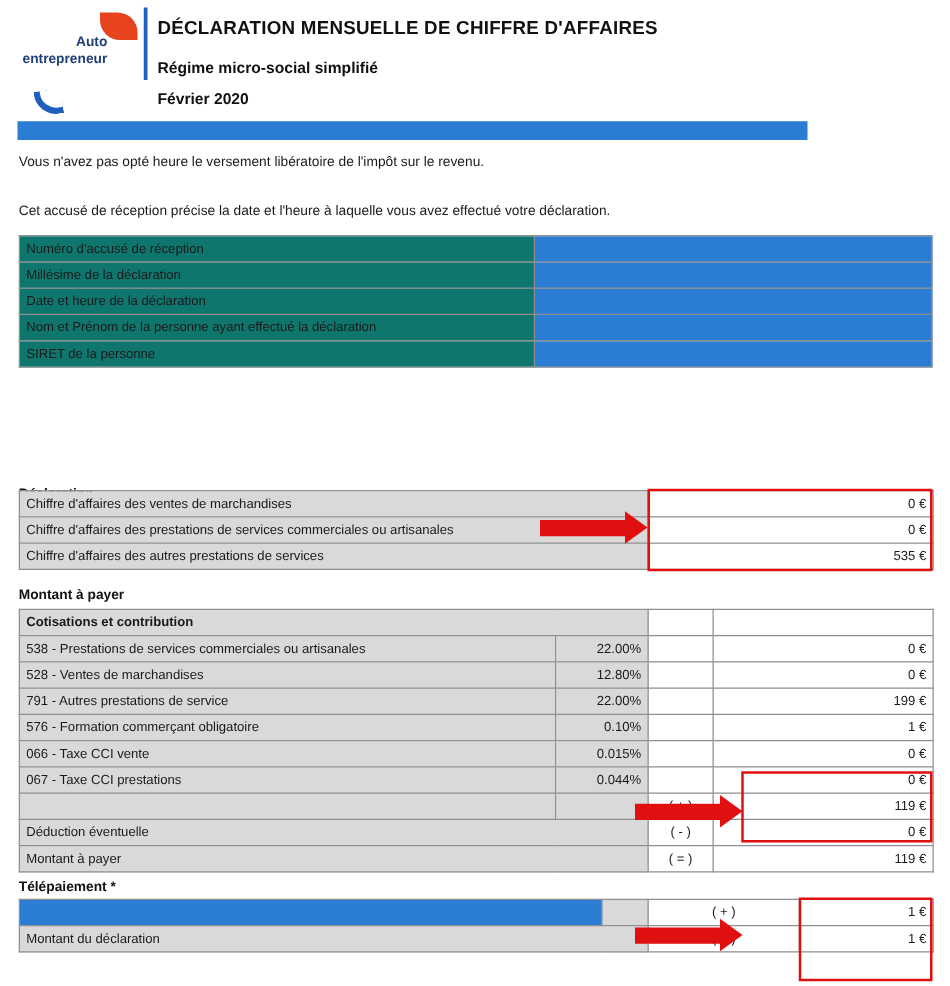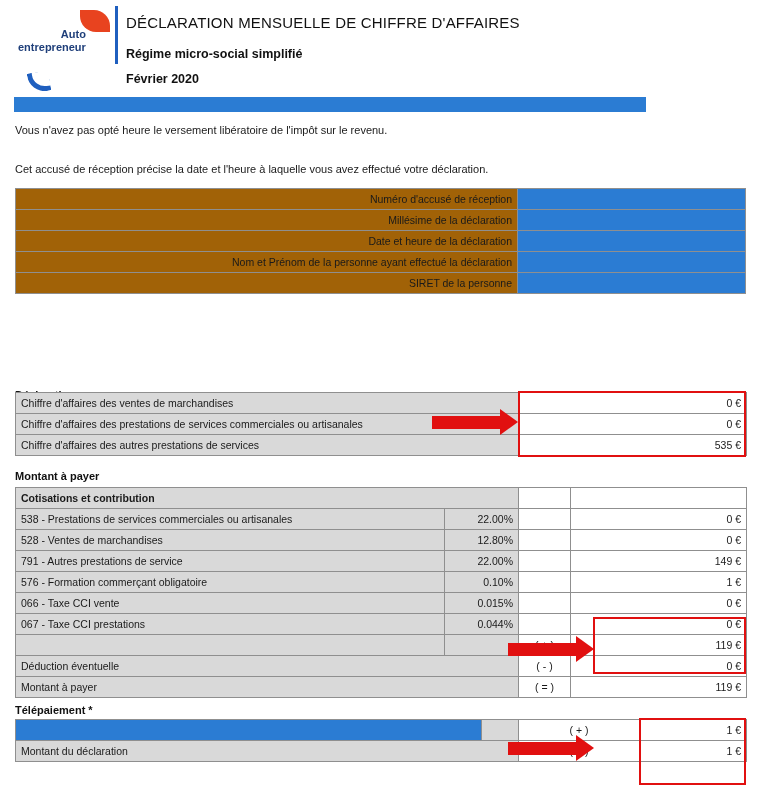--- a/index.html
+++ b/index.html
@@ -33,21 +33,21 @@
     transform: rotate(0deg);
   }
   .logo-tail {
     position: absolute; left: 14px; top: 66px; width: 22px; height: 20px;
     border-left: 5px solid #1f5fbf;
     border-bottom: 5px solid #1f5fbf;
     border-radius: 0 0 0 18px;
     transform: rotate(-8deg);
   }
   .title-block { position: absolute; left: 126px; top: 14px; }
-  .doc-title { font-size: 15px; font-weight: normal; letter-spacing: .2px; color: #111; text-align: center; }
+  .doc-title { font-size: 15px; font-weight: bold; letter-spacing: .2px; color: #111; text-align: center; }
   .doc-sub { font-size: 12.5px; font-weight: bold; margin-top: 16px; color: #111; }
   .doc-period { font-size: 12.5px; font-weight: bold; margin-top: 11px; color: #111; }
 
   
   .bluebar {
     position: absolute; left: 14px; top: 97px;
     width: 632px; height: 15px; background: #2b7cd3;
   }
 
   
@@ -60,21 +60,21 @@
     position: absolute; left: 15px; top: 188px;
     width: 731px; border-collapse: collapse;
     table-layout: fixed;
   }
   .receipt td {
     border: 1px solid #8f8f8f;
     height: 21px;
     font-size: 10.5px;
     padding: 0 5px;
   }
-  .receipt td.lbl { background: #a16207; width: 502px; text-align: right; }
+  .receipt td.lbl { background: #0f766e; width: 412px; }
   .receipt td.val { background: #2b7cd3; }
 
   
   .sec { position: absolute; left: 15px; font-size: 11px; font-weight: bold; color: #111; }
   .sec-decl { top: 389px; text-align: center; }
   .sec-montant { top: 470px; }
   .sec-tele { top: 704px; }
 
   
   .grid { position: absolute; left: 15px; border-collapse: collapse; table-layout: fixed; }
@@ -227,21 +227,21 @@
     <tr>
       <td>528 - Ventes de marchandises</td>
       <td class="pct">12.80%</td>
       <td class="white"></td>
       <td class="num">0 €</td>
     </tr>
     <tr>
       <td>791 - Autres prestations de service</td>
       <td class="pct">22.00%</td>
       <td class="white"></td>
-      <td class="num">149 €</td>
+      <td class="num">199 €</td>
     </tr>
     <tr>
       <td>576 - Formation commerçant obligatoire</td>
       <td class="pct">0.10%</td>
       <td class="white"></td>
       <td class="num">1 €</td>
     </tr>
     <tr>
       <td>066 - Taxe CCI vente</td>
       <td class="pct">0.015%</td>

